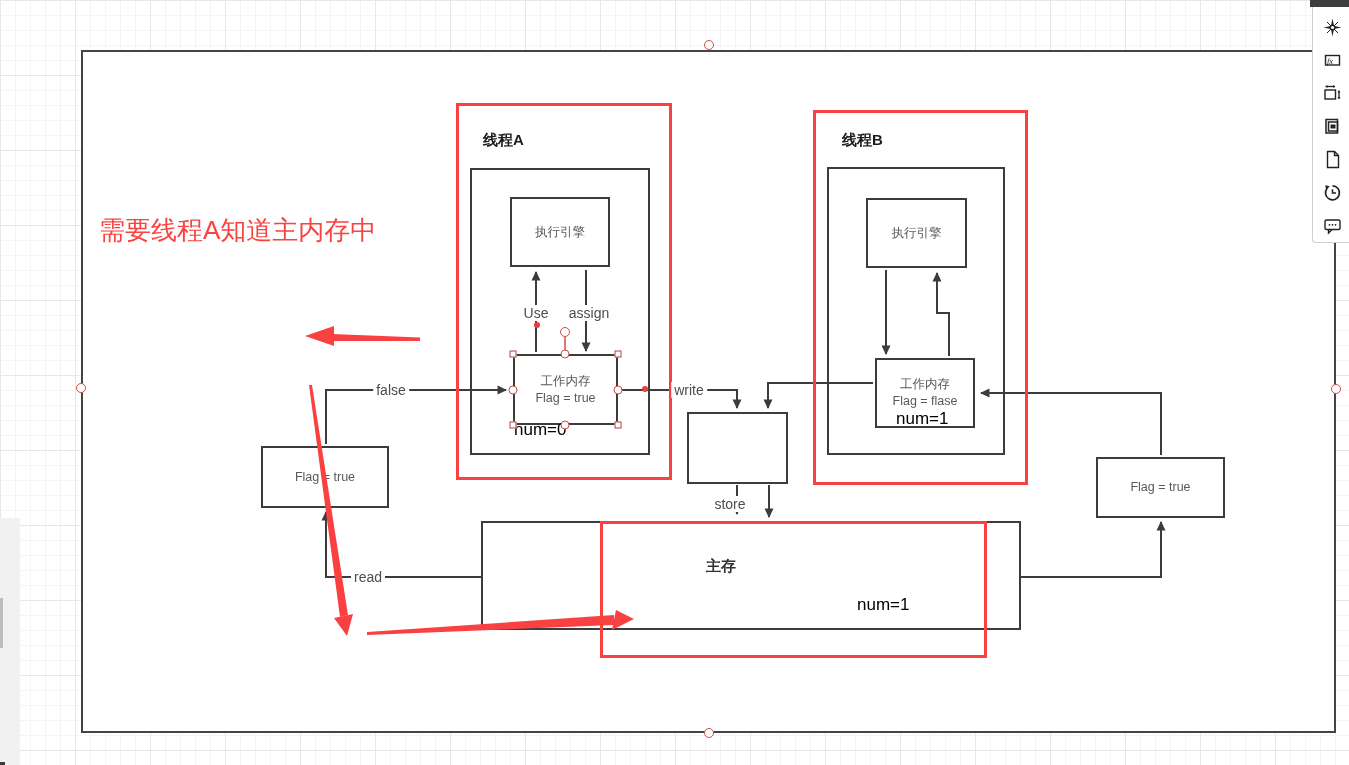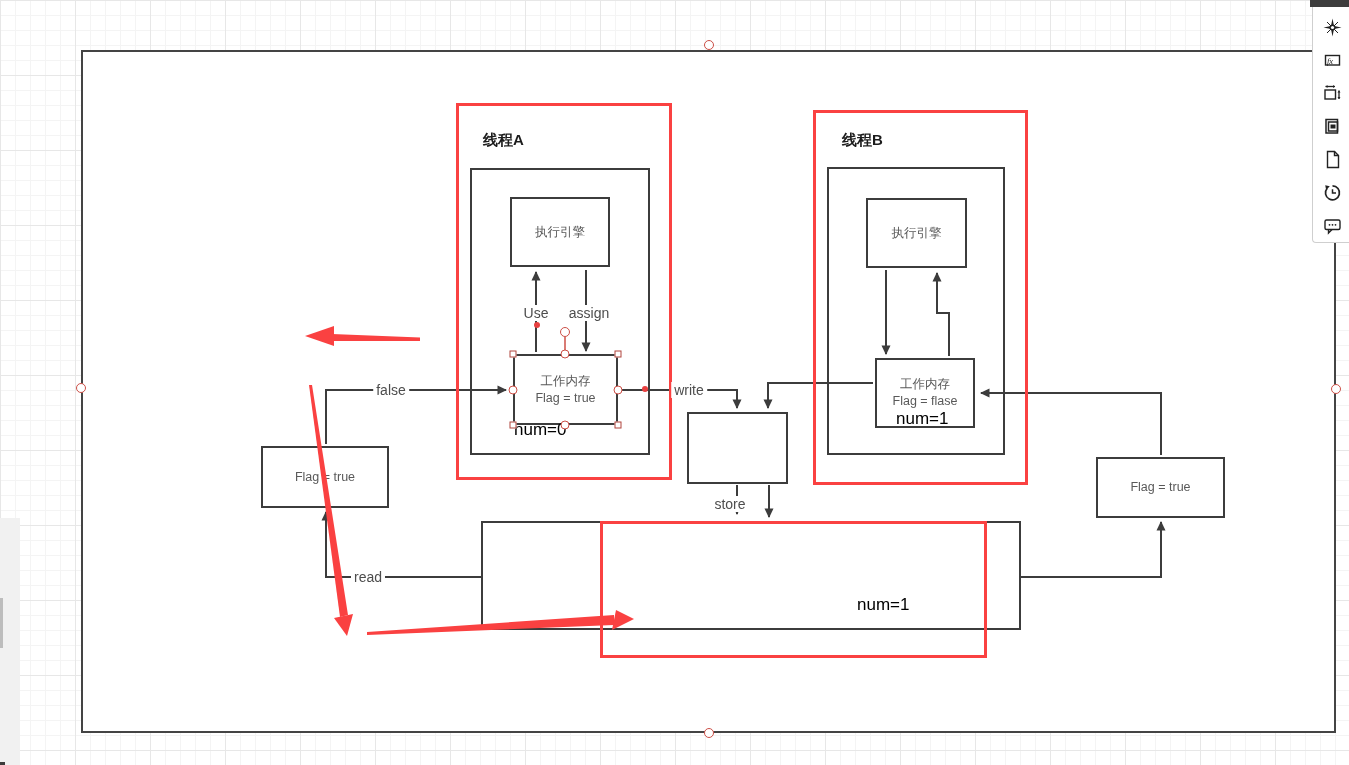--- a/index.html
+++ b/index.html
@@ -125,37 +125,39 @@
   <div class="box" style="left:875px;top:358px;width:100px;height:70px;">
     <span>工作内存</span>
     <span>Flag = flase</span>
   </div>
   <div class="num" style="left:896px;top:409px;">num=1</div>
 
   <div class="box" style="left:687px;top:412px;width:101px;height:72px;"></div>
 
   <div class="box" style="left:481px;top:521px;width:540px;height:109px;"></div>
   <div class="mainmem-text">
+    <div>主存</div>
   </div>
   <div class="num" style="left:857px;top:595px;">num=1</div>
   <div class="redbox" style="left:600px;top:521px;width:387px;height:137px;"></div>
 
   <div class="box" style="left:261px;top:446px;width:128px;height:62px;">
     <span>Flag = true</span>
   </div>
   <div class="box" style="left:1096px;top:457px;width:129px;height:61px;">
     <span>Flag = true</span>
   </div>
 
   <div class="edge-label" style="left:391px;top:390px;">false</div>
   <div class="edge-label" style="left:368px;top:577px;">read</div>
   <div class="edge-label" style="left:689px;top:390px;">write</div>
   <div class="edge-label" style="left:730px;top:504px;">store</div>
 
   <div class="annotation">
+    <div>需要线程A知道主内存中</div>
   </div>
 
   <div class="h-sq" style="left:513px;top:354px;"></div>
   <div class="h-sq" style="left:618px;top:354px;"></div>
   <div class="h-sq" style="left:513px;top:425px;"></div>
   <div class="h-sq" style="left:618px;top:425px;"></div>
   <div class="h-ci" style="left:565px;top:354px;"></div>
   <div class="h-ci" style="left:513px;top:390px;"></div>
   <div class="h-ci" style="left:618px;top:390px;"></div>
   <div class="h-ci" style="left:565px;top:425px;"></div>

